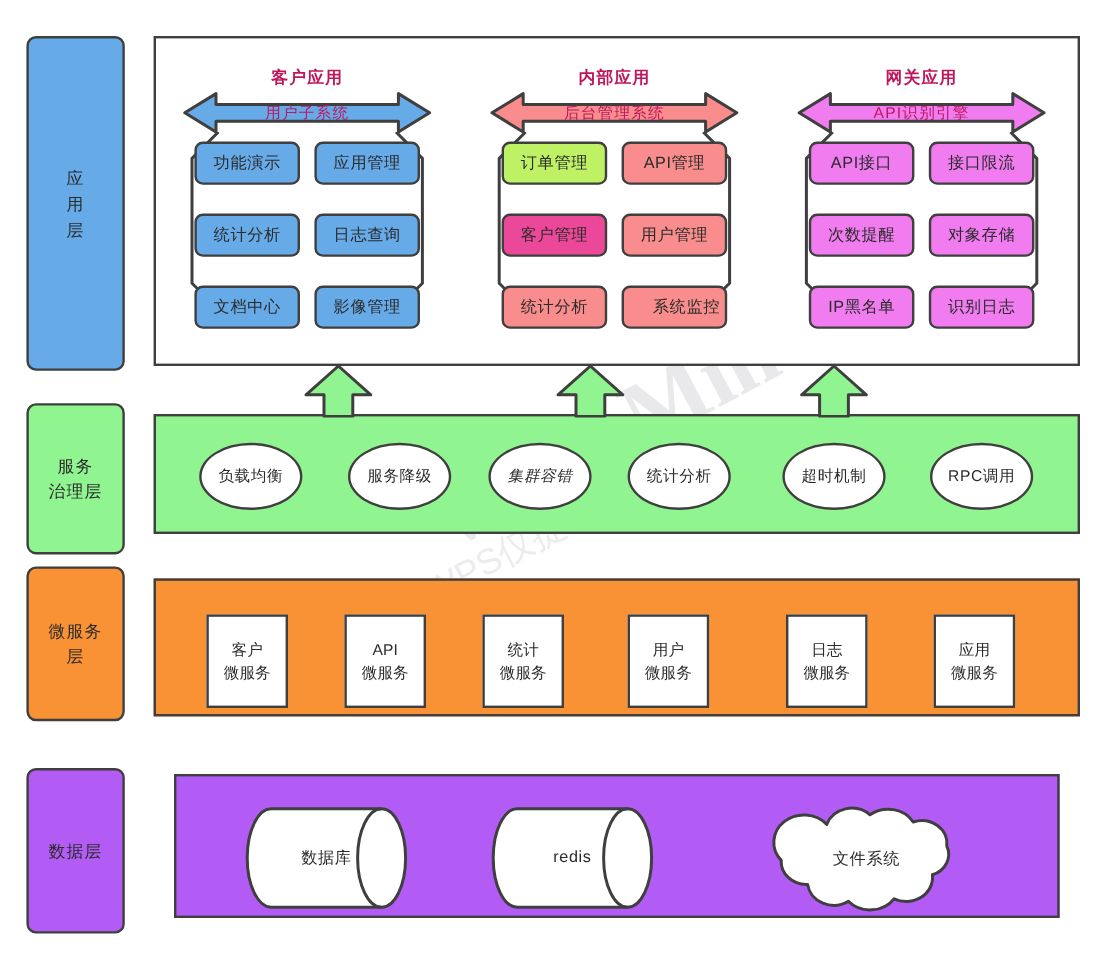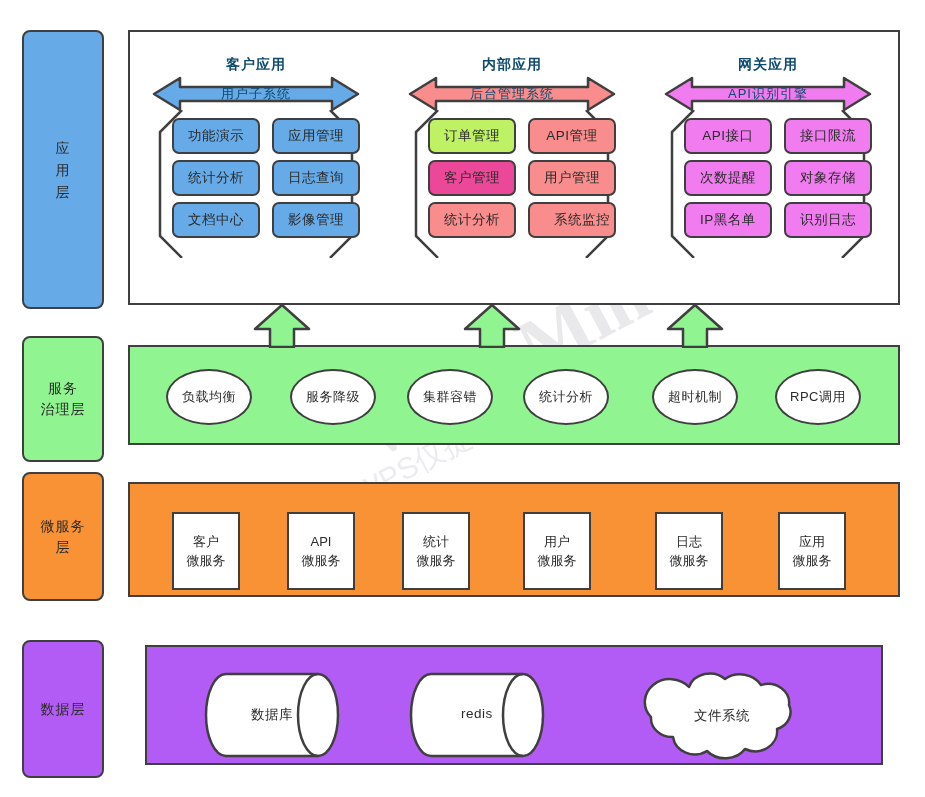--- a/index.html
+++ b/index.html
@@ -19,28 +19,28 @@
   .layer-chip{position:absolute;border:2.5px solid #3f3f3f;border-radius:8px;
     display:flex;align-items:center;justify-content:center;text-align:center;
     font-size:14px;line-height:20px;letter-spacing:1px;z-index:3;}
 
   
   .band{position:absolute;border:2.5px solid #3f3f3f;box-sizing:border-box;z-index:2;}
 
   
   .app-group{position:absolute;z-index:4;}
   .group-title{position:absolute;top:0;left:0;width:100%;text-align:center;
-    font-size:14px;font-weight:bold;color:#0c4a6e;letter-spacing:1px;}
+    font-size:14px;font-weight:bold;color:#be185d;letter-spacing:1px;}
   .arrow-wrap{position:absolute;top:20px;left:0;width:100%;height:36px;}
   .arrow-label{position:absolute;top:20px;left:0;width:100%;height:36px;
     display:flex;align-items:center;justify-content:center;
-    font-size:13px;color:#0c4a6e;letter-spacing:1px;z-index:2;}
+    font-size:13px;color:#be185d;letter-spacing:1px;z-index:2;}
   .bracket{position:absolute;top:54px;left:0;width:100%;height:148px;z-index:1;}
   .tiles{position:absolute;top:62px;left:0;width:100%;z-index:2;
-    display:flex;flex-wrap:wrap;justify-content:flex-end;gap:6px 12px;}
+    display:flex;flex-wrap:wrap;justify-content:center;gap:24px 12px;}
   .tile{width:88px;height:36px;border:2.5px solid #3f3f3f;border-radius:7px;
     display:flex;align-items:center;justify-content:center;
     font-size:13.5px;letter-spacing:.5px;box-sizing:border-box;}
 
   
   .up-arrow{position:absolute;z-index:3;}
 
   
   .svc-ellipse{position:absolute;top:22px;width:86px;height:56px;border-radius:50%;
     background:#ffffff;border:2.5px solid #3f3f3f;box-sizing:border-box;
@@ -221,21 +221,21 @@
   </svg>
 </div>
 
 <div class="band" style="left:128px;top:345px;width:772px;height:100px;background:#90F590;">
   <div class="svc-ellipse" style="left:36px;">
       <span>负载均衡</span>
     </div>
   <div class="svc-ellipse" style="left:160px;">
       <span>服务降级</span>
     </div>
-  <div class="svc-ellipse" style="left:277px;">
+  <div class="svc-ellipse" style="left:277px;font-style:italic;">
       <span>集群容错</span>
     </div>
   <div class="svc-ellipse" style="left:393px;">
       <span>统计分析</span>
     </div>
   <div class="svc-ellipse" style="left:522px;">
       <span>超时机制</span>
     </div>
   <div class="svc-ellipse" style="left:645px;">
       <span>RPC调用</span>

